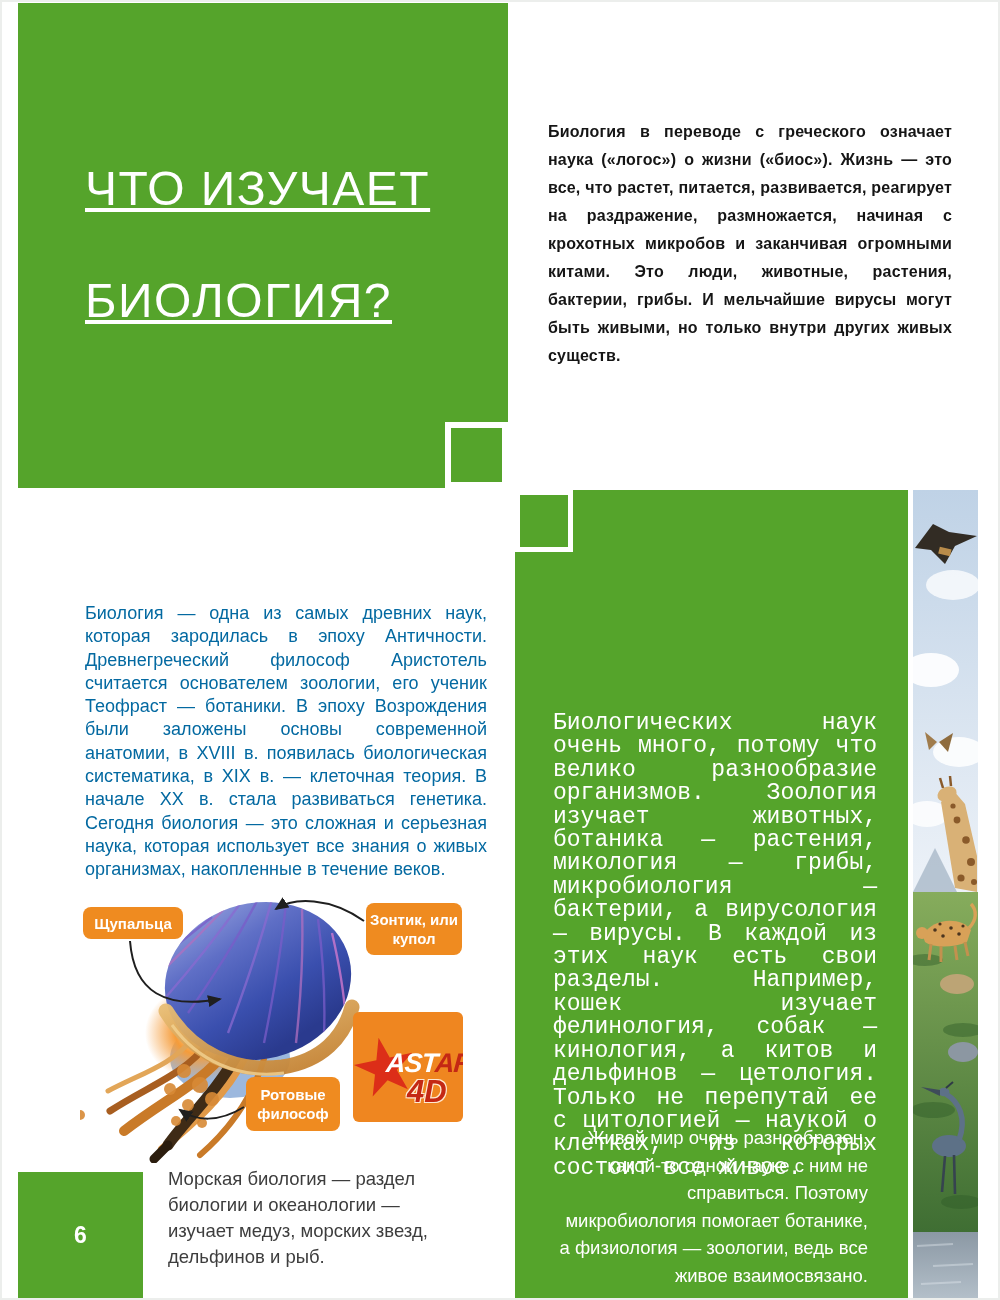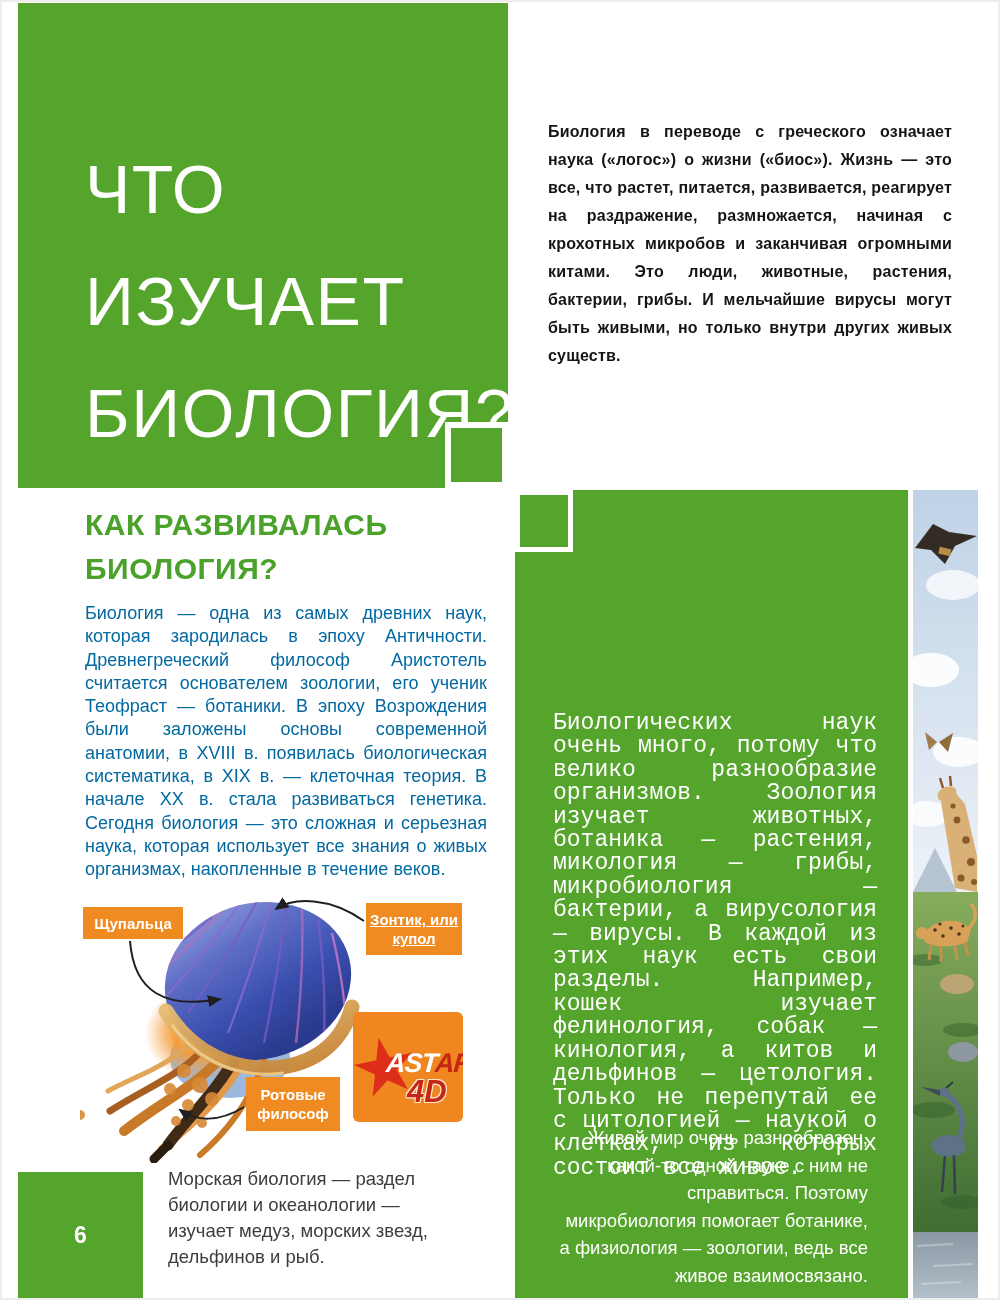--- a/index.html
+++ b/index.html
@@ -5,21 +5,21 @@
   html,body{margin:0;padding:0;background:#fff;}
   .page{
     position:relative;width:1000px;height:1300px;background:#ffffff;
     font-family:"Liberation Sans","DejaVu Sans",sans-serif;overflow:hidden;
     box-shadow:inset 0 0 0 2px #eceeec;
   }
   
   .title-box{position:absolute;left:18px;top:3px;width:490px;height:485px;background:#55a42b;}
   .title-box .main-title{
     position:absolute;left:67px;top:130px;width:400px;color:#fff;
-    font-size:68px;line-height:112px;font-weight:300;letter-spacing:1.5px;
+    font-size:48px;line-height:112px;font-weight:300;letter-spacing:1.5px;text-decoration:underline;
   }
   .notch-br{position:absolute;right:0;bottom:0;width:63px;height:66px;background:#ffffff;}
   .notch-br .inner-sq{position:absolute;left:6px;top:6px;right:6px;bottom:6px;background:#55a42b;}
   
   .intro{
     position:absolute;left:548px;top:118px;width:404px;
     font-size:16px;line-height:28px;font-weight:bold;color:#151515;
     text-align:justify;letter-spacing:0.2px;
   }
   
@@ -28,24 +28,24 @@
     font-size:30px;line-height:44px;font-weight:bold;color:#4aa22b;letter-spacing:0.5px;
   }
   .history-body{
     position:absolute;left:85px;top:602px;width:402px;
     font-size:18px;line-height:23.3px;color:#0369a1;text-align:justify;
   }
   
   .figure{position:absolute;left:18px;top:893px;width:490px;height:272px;}
   .fig-label{
     position:absolute;background:#ef8b20;color:#fff;font-size:15px;font-weight:bold;
-    display:flex;align-items:center;justify-content:center;text-align:center;line-height:19px;
+    display:flex;align-items:center;justify-content:center;text-align:center;line-height:19px;border-radius:8px;
   }
   .fig-label.tentacles{left:65px;top:14px;width:100px;height:32px;}
-  .fig-label.dome{left:348px;top:10px;width:96px;height:52px;text-decoration:underline;}
+  .fig-label.dome{left:348px;top:10px;width:96px;height:52px;}
   .fig-label.oral{left:228px;top:184px;width:94px;height:54px;}
   .jelly-svg{position:absolute;left:62px;top:0;}
   .arrows-svg{position:absolute;left:0;top:0;}
   
   .logo{position:absolute;left:335px;top:119px;width:110px;height:110px;background:#ef8620;border-radius:6px;overflow:hidden;}
   .logo .star{
     position:absolute;left:1px;top:25px;width:62px;height:62px;background:#dc2e18;transform:rotate(-12deg);
     clip-path:polygon(50% 0%,61% 35%,98% 35%,68% 57%,79% 91%,50% 70%,21% 91%,32% 57%,2% 35%,39% 35%);
   }
   .logo .word{position:absolute;left:33px;top:36px;font-size:27px;font-weight:bold;font-style:italic;letter-spacing:-1px;transform:skewX(-4deg);}
@@ -89,21 +89,20 @@
 
   <div class="title-box">
     <div class="main-title">ЧТО ИЗУЧАЕТ БИОЛОГИЯ?</div>
     <div class="notch-br">
       <div class="inner-sq"></div>
     </div>
   </div>
 
   <div class="intro">Биология в переводе с греческого означает наука («логос») о жизни («биос»). Жизнь — это все, что растет, питается, развивается, реагирует на раздражение, размножается, начиная с крохотных микробов и заканчивая огромными китами. Это люди, животные, растения, бактерии, грибы. И мельчайшие вирусы могут быть живыми, но только внутри других живых существ.</div>
 
-  <div class="history-heading">КАК РАЗВИВАЛАСЬ БИОЛОГИЯ?</div>
   <div class="history-body">Биология — одна из самых древних наук, которая зародилась в эпоху Античности. Древнегреческий философ Аристотель считается основателем зоологии, его ученик Теофраст — ботаники. В эпоху Возрождения были заложены основы современной анатомии, в XVIII в. появилась биологическая систематика, в XIX в. — клеточная теория. В начале XX в. стала развиваться генетика. Сегодня биология — это сложная и серьезная наука, которая использует все знания о живых организмах, накопленные в течение веков.</div>
 
   <div class="figure">
 
     <svg class="jelly-svg" width="310" height="270" viewBox="0 0 310 270">
       <defs>
         <linearGradient id="bellGrad" x1="0" y1="0" x2="0.4" y2="1">
           <stop offset="0" stop-color="#9aa5e0"></stop>
           <stop offset="0.35" stop-color="#5f6fc6"></stop>
           <stop offset="0.7" stop-color="#3a4fae"></stop>

